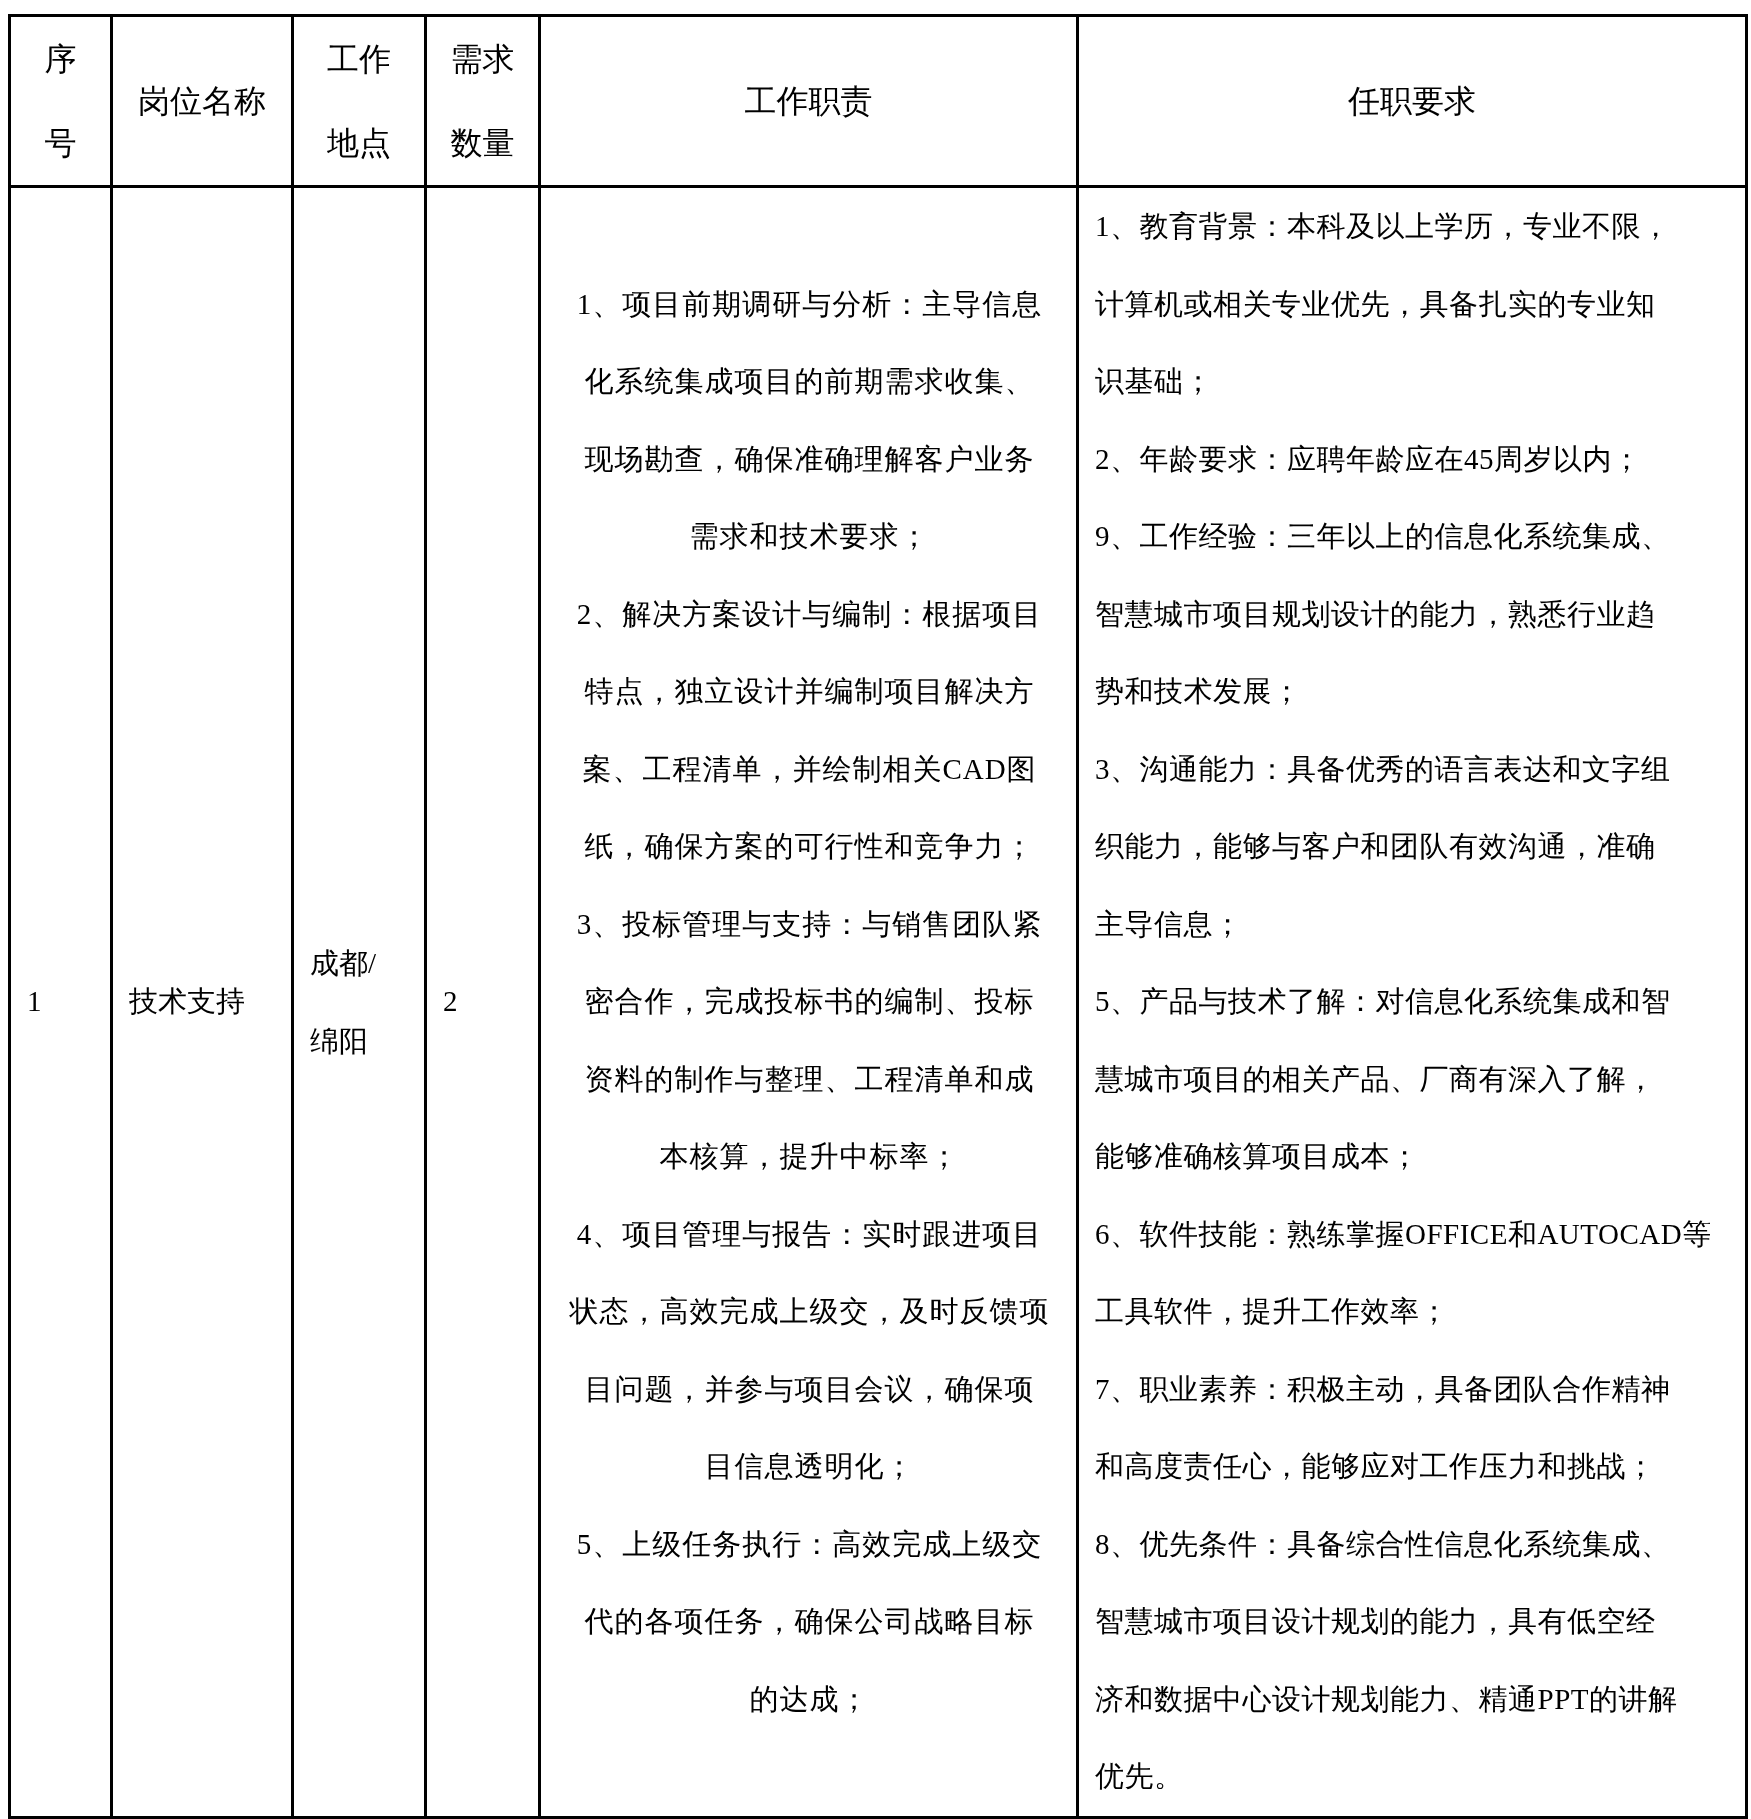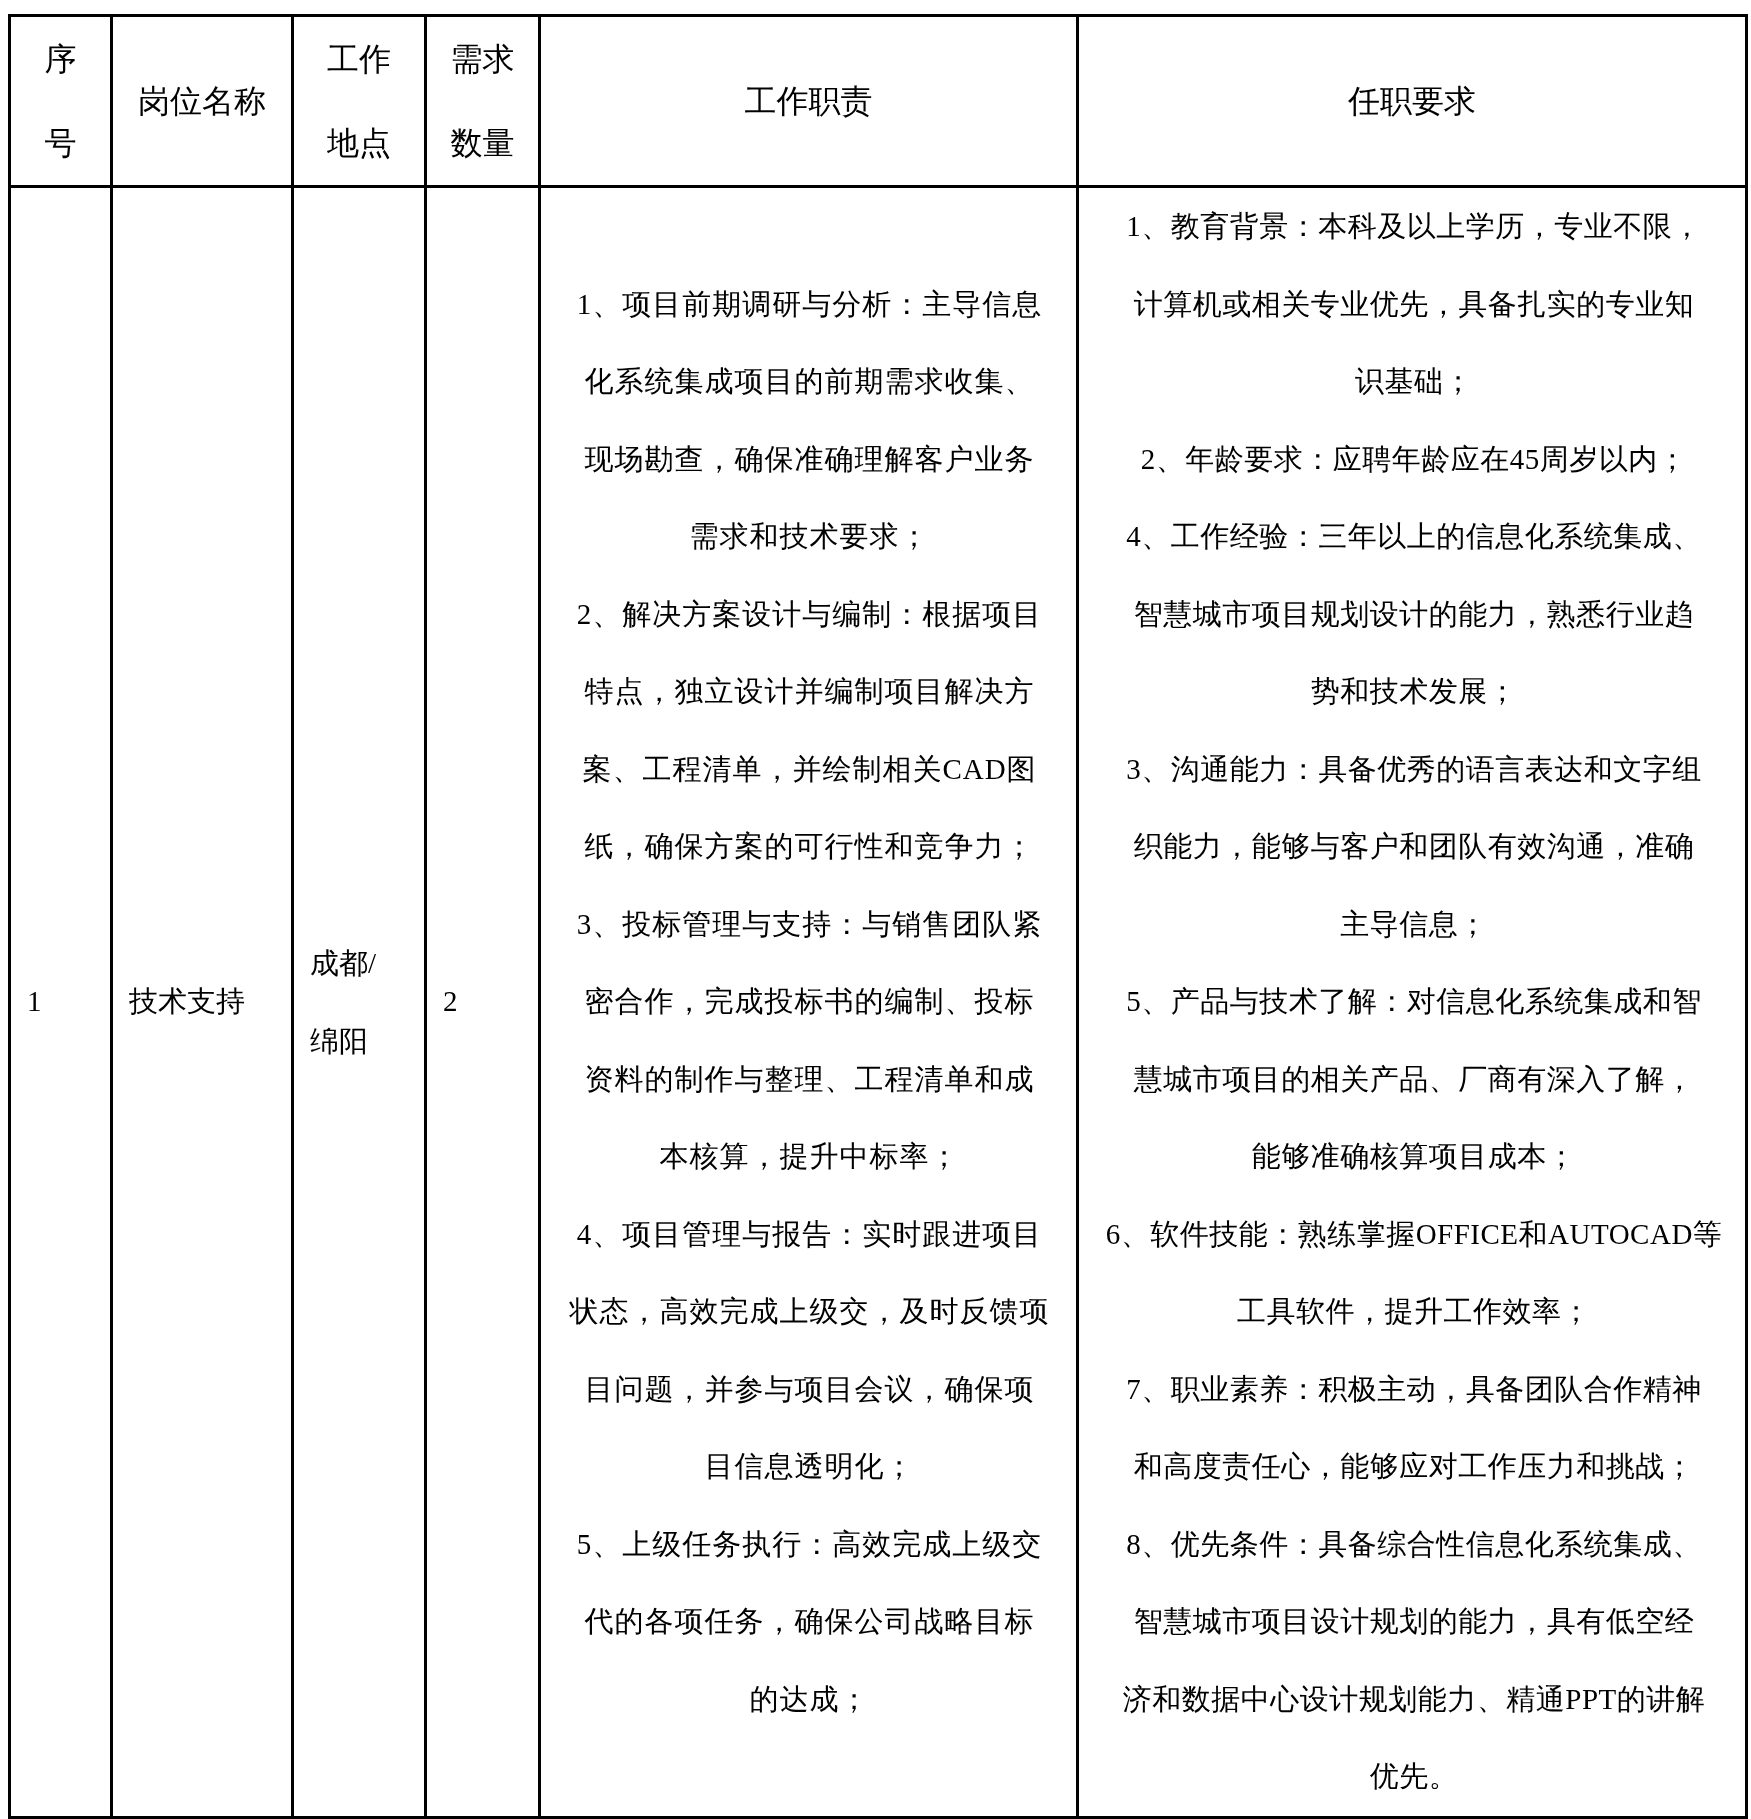--- a/index.html
+++ b/index.html
@@ -7,21 +7,21 @@
          font-family: "Liberation Serif", "DejaVu Serif", serif; color: #000; }
   table.jobs { position: absolute; left: 8px; top: 14px; width: 1737px;
     border-collapse: collapse; table-layout: fixed; }
   table.jobs td, table.jobs th { border: 3px solid #000; padding: 0; font-weight: normal; }
   .hdr th { height: 165px; font-size: 32px; font-weight: bold; text-align: center; vertical-align: middle; }
   .hdr th span { display: block; line-height: 84px; }
   .row td { font-size: 29px; vertical-align: middle; }
   .cell-left { padding-left: 16px !important; font-family: Liberation Serif, serif; }
   .multiline { line-height: 78px; }
   .duties { padding: 0 14px 0 16px !important; line-height: 77.5px; letter-spacing: 1px; text-align: center; }
-  .reqs { padding: 0 12px 0 16px !important; line-height: 77.5px; letter-spacing: 0.5px; text-align: center; }
+  .reqs { padding: 0 12px 0 16px !important; line-height: 77.5px; letter-spacing: 0.5px; }
   .duties div, .reqs div { white-space: nowrap; }
 </style>
 </head>
 <body>
 
 <table class="jobs">
   <colgroup>
     <col style="width:102px">
     <col style="width:181px">
     <col style="width:133px">
@@ -82,21 +82,21 @@
         <div>目信息透明化；</div>
         <div>5、上级任务执行：高效完成上级交</div>
         <div>代的各项任务，确保公司战略目标</div>
         <div>的达成；</div>
       </td>
       <td class="reqs">
         <div>1、教育背景：本科及以上学历，专业不限，</div>
         <div>计算机或相关专业优先，具备扎实的专业知</div>
         <div>识基础；</div>
         <div>2、年龄要求：应聘年龄应在45周岁以内；</div>
-        <div>4、工作经验：三年以上的信息化系统集成、</div>
+        <div>9、工作经验：三年以上的信息化系统集成、</div>
         <div>智慧城市项目规划设计的能力，熟悉行业趋</div>
         <div>势和技术发展；</div>
         <div>3、沟通能力：具备优秀的语言表达和文字组</div>
         <div>织能力，能够与客户和团队有效沟通，准确</div>
         <div>主导信息；</div>
         <div>5、产品与技术了解：对信息化系统集成和智</div>
         <div>慧城市项目的相关产品、厂商有深入了解，</div>
         <div>能够准确核算项目成本；</div>
         <div>6、软件技能：熟练掌握OFFICE和AUTOCAD等</div>
         <div>工具软件，提升工作效率；</div>

